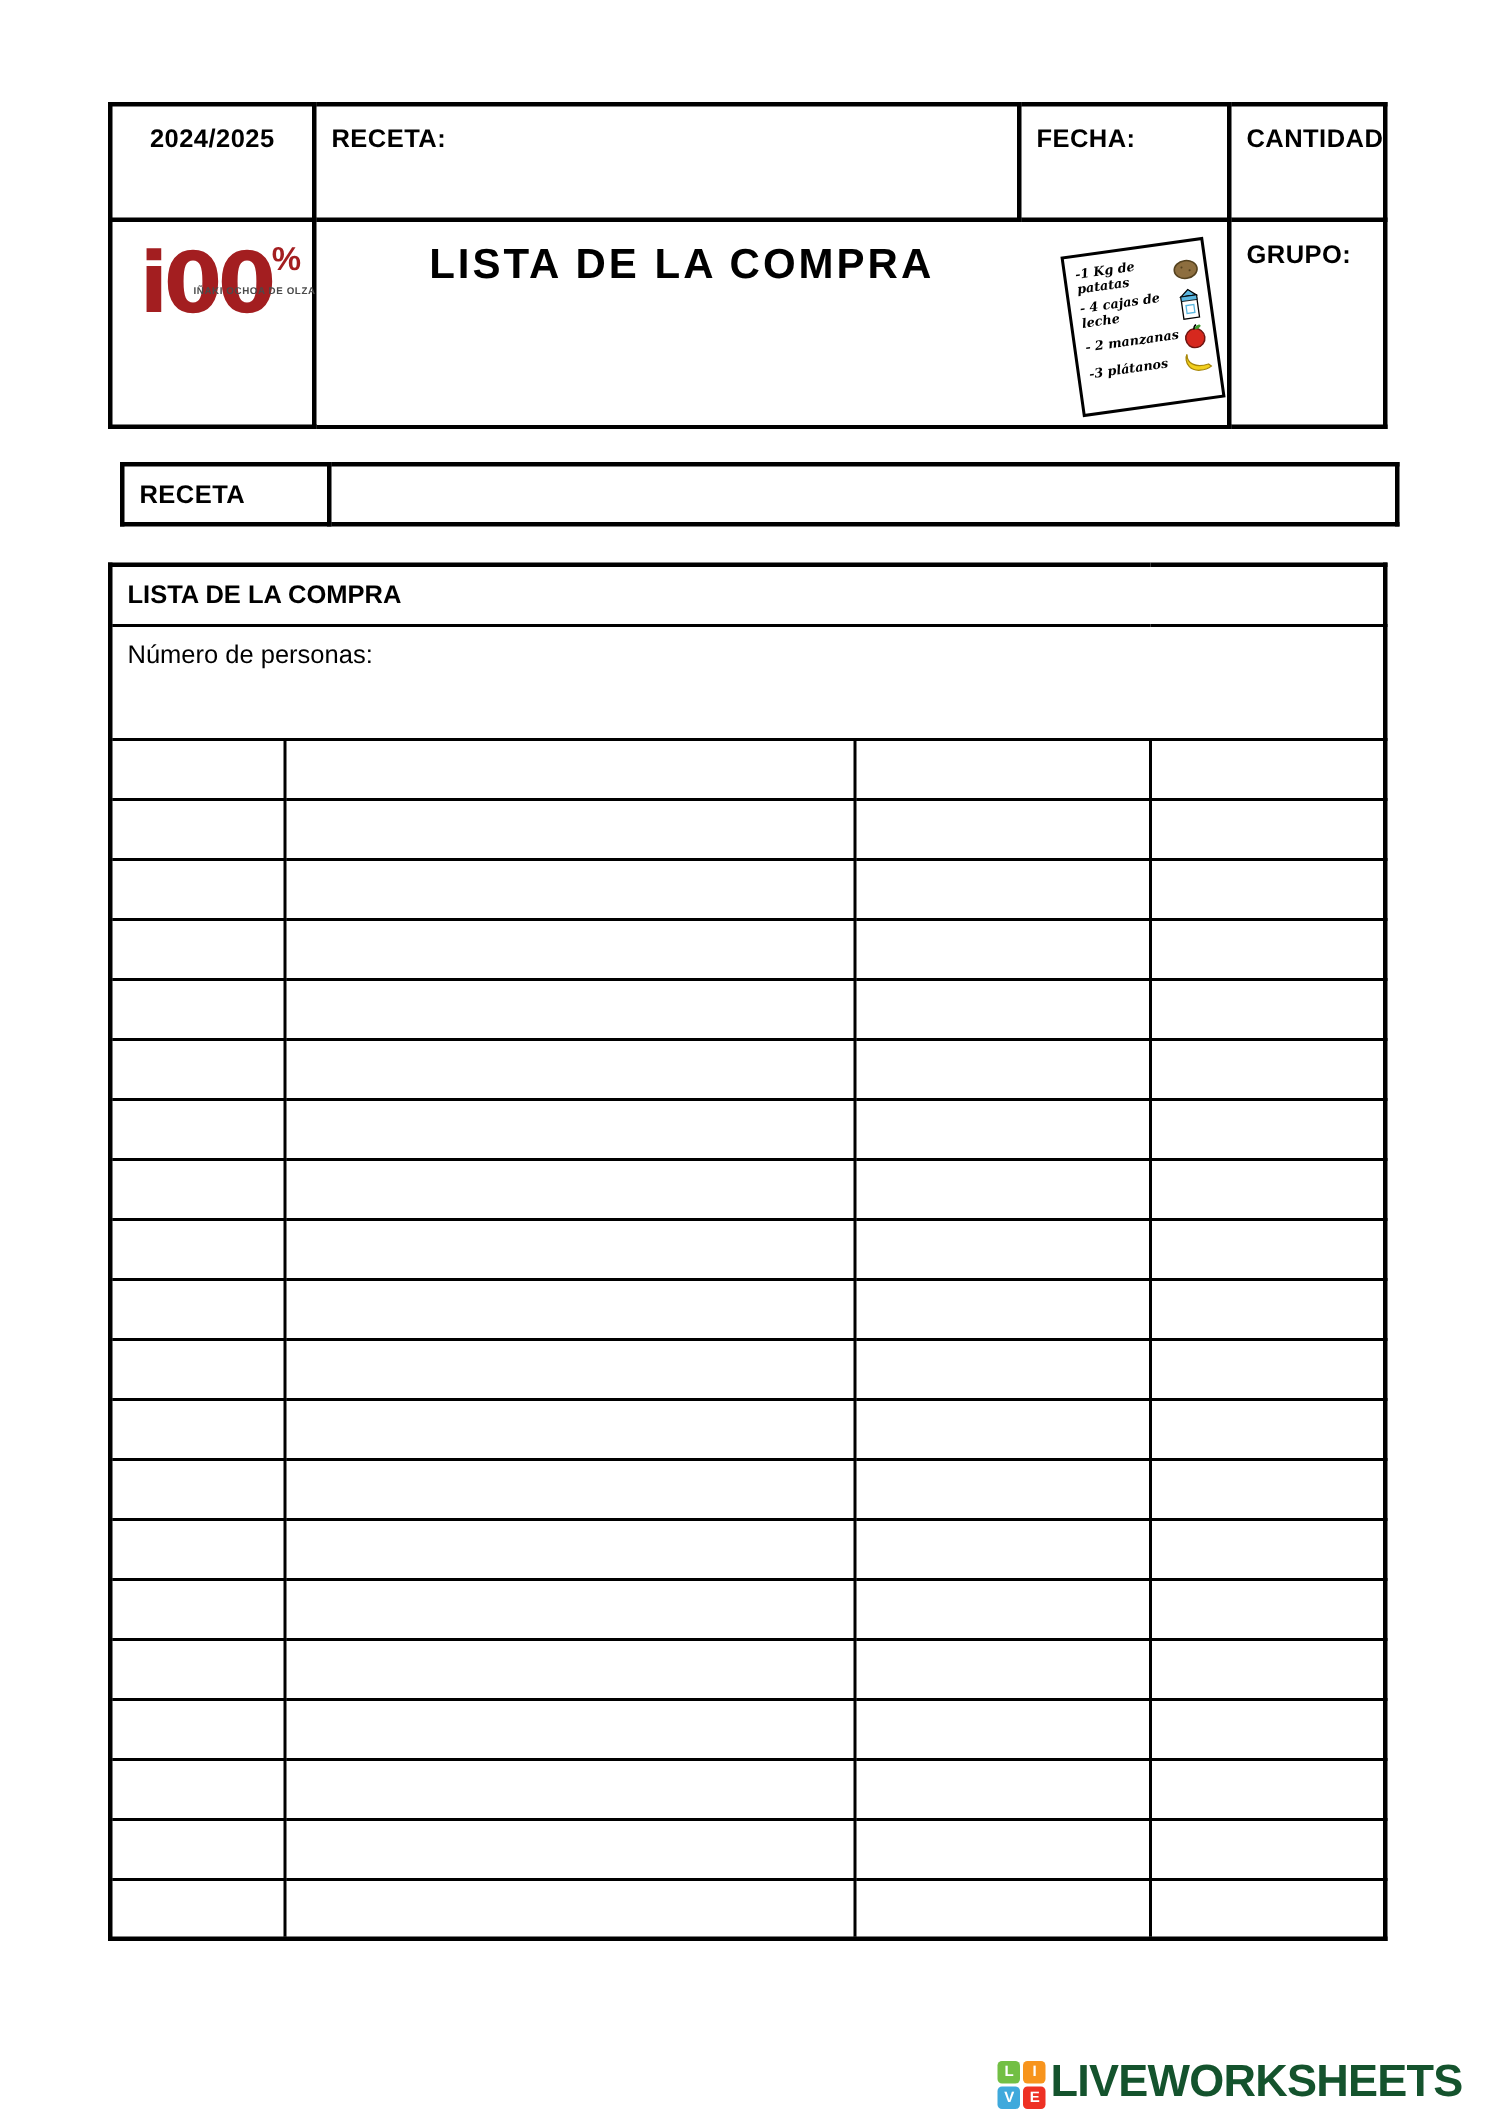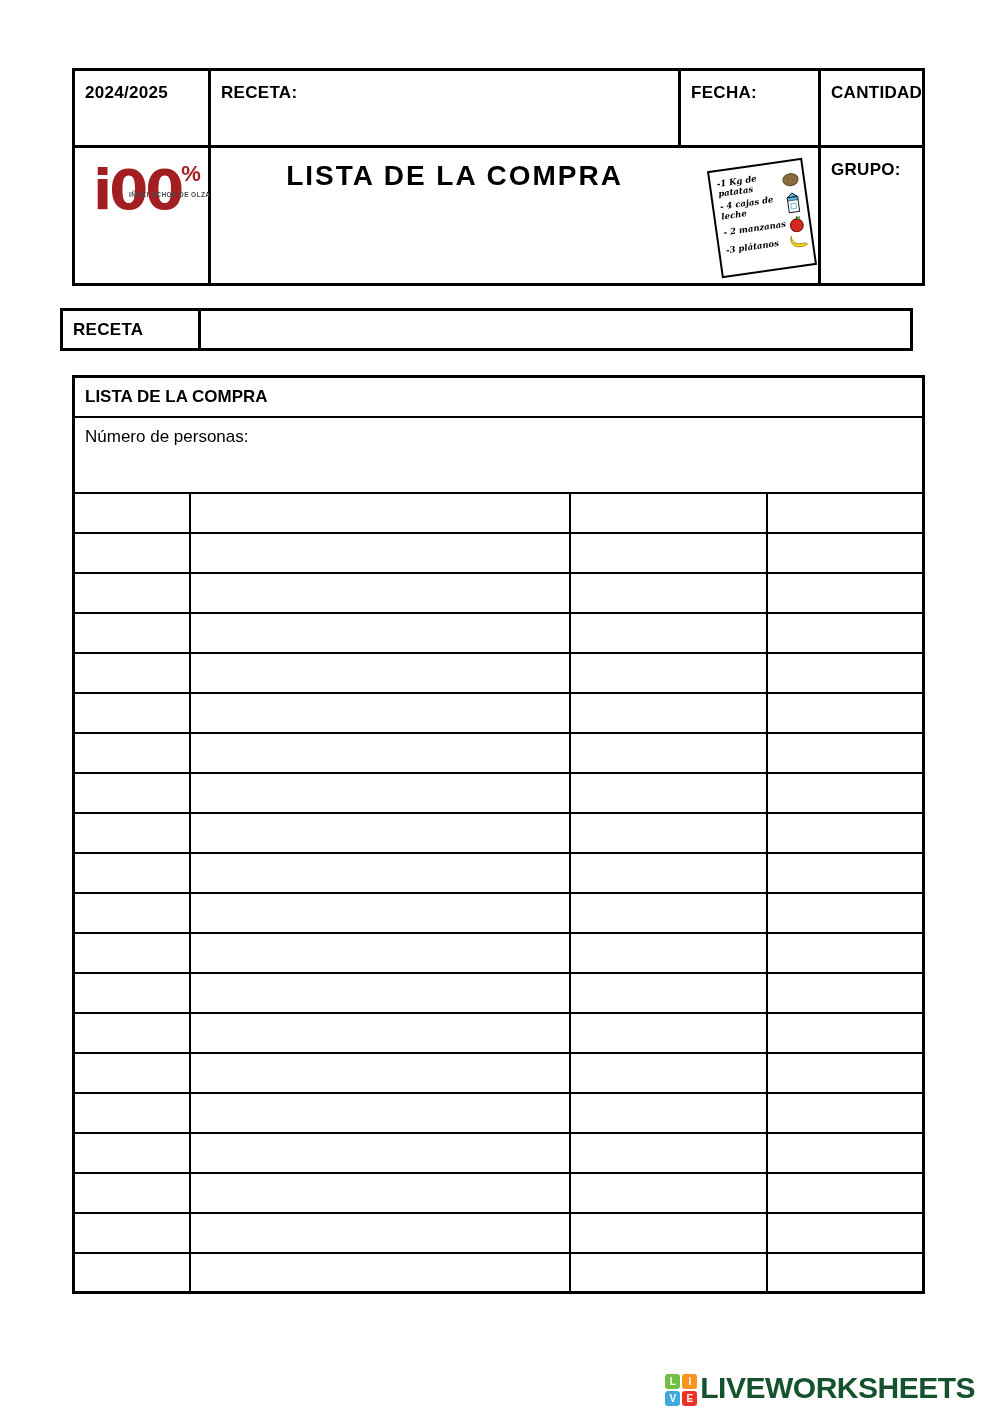--- a/index.html
+++ b/index.html
@@ -9,21 +9,21 @@
     font-family:"Liberation Sans", sans-serif; color:#000;
   }
 
   
   table { border-collapse:collapse; table-layout:fixed; }
   .header-table { position:absolute; left:72px; top:68px; width:850px; }
   .header-table td { border:3px solid #000; vertical-align:top; padding:12px 10px; background:#fff; }
   .header-table .r1 td { height:77px; }
   .header-table .r2 td { height:138px; }
   .lbl { font-weight:bold; font-size:17px; letter-spacing:.3px; }
-  .year-cell { text-align:left; }
+  .year-cell { text-align:center; }
 
   
   .logo-cell { padding:8px 6px;margin-top:28px; }
   .logo { position:relative; display:inline-block; margin-left:8px; margin-top:2px; line-height:1; }
   .logo-main { font-size:56px; font-weight:bold; letter-spacing:-3px; font-family:"DejaVu Sans", sans-serif; }
   .logo-pct { font-size:22px; font-weight:bold; vertical-align:28px; letter-spacing:0; }
   .logo-sub { position:absolute; left:36px; top:30px; font-size:6.5px; font-weight:bold;
               color:#4a4a4a; letter-spacing:.4px; white-space:nowrap; }
 
   
@@ -36,21 +36,21 @@
     background:#fff; border:2px solid #000; transform:rotate(-8deg);
     padding:8px 4px 4px 6px;
   }
   .note-item { display:flex; align-items:center; margin-bottom:2px; }
   .note-text { flex:1; font-family:"DejaVu Serif", serif; font-style:italic; font-weight:bold;
                font-size:8.5px; line-height:1.15; }
   .note-ico { width:18px; flex:0 0 18px; text-align:center; }
   .note-ico svg { display:block; margin:0 auto; }
 
   
-  .receta-table { position:absolute; left:60px; top:308px; width:850px; }
+  .receta-table { position:absolute; left:80px; top:308px; width:850px; }
   .receta-table td { border:3px solid #000; height:40px; padding:6px 10px; vertical-align:middle; }
 
   
   .main-table { position:absolute; left:72px; top:375px; width:850px; border:3px solid #000; }
   .main-table td, .main-table th { border:2px solid #000; padding:6px 10px; text-align:left; background:#fff; }
   .mt-title td { height:40px; font-weight:bold; font-size:17px; vertical-align:middle; }
   .mt-people td { height:76px; font-size:17px; vertical-align:top; padding-top:9px; }
   .mt-head th { height:44px; font-weight:bold; font-size:17px; vertical-align:middle; }
   .main-table tbody td { height:40px; }
 

